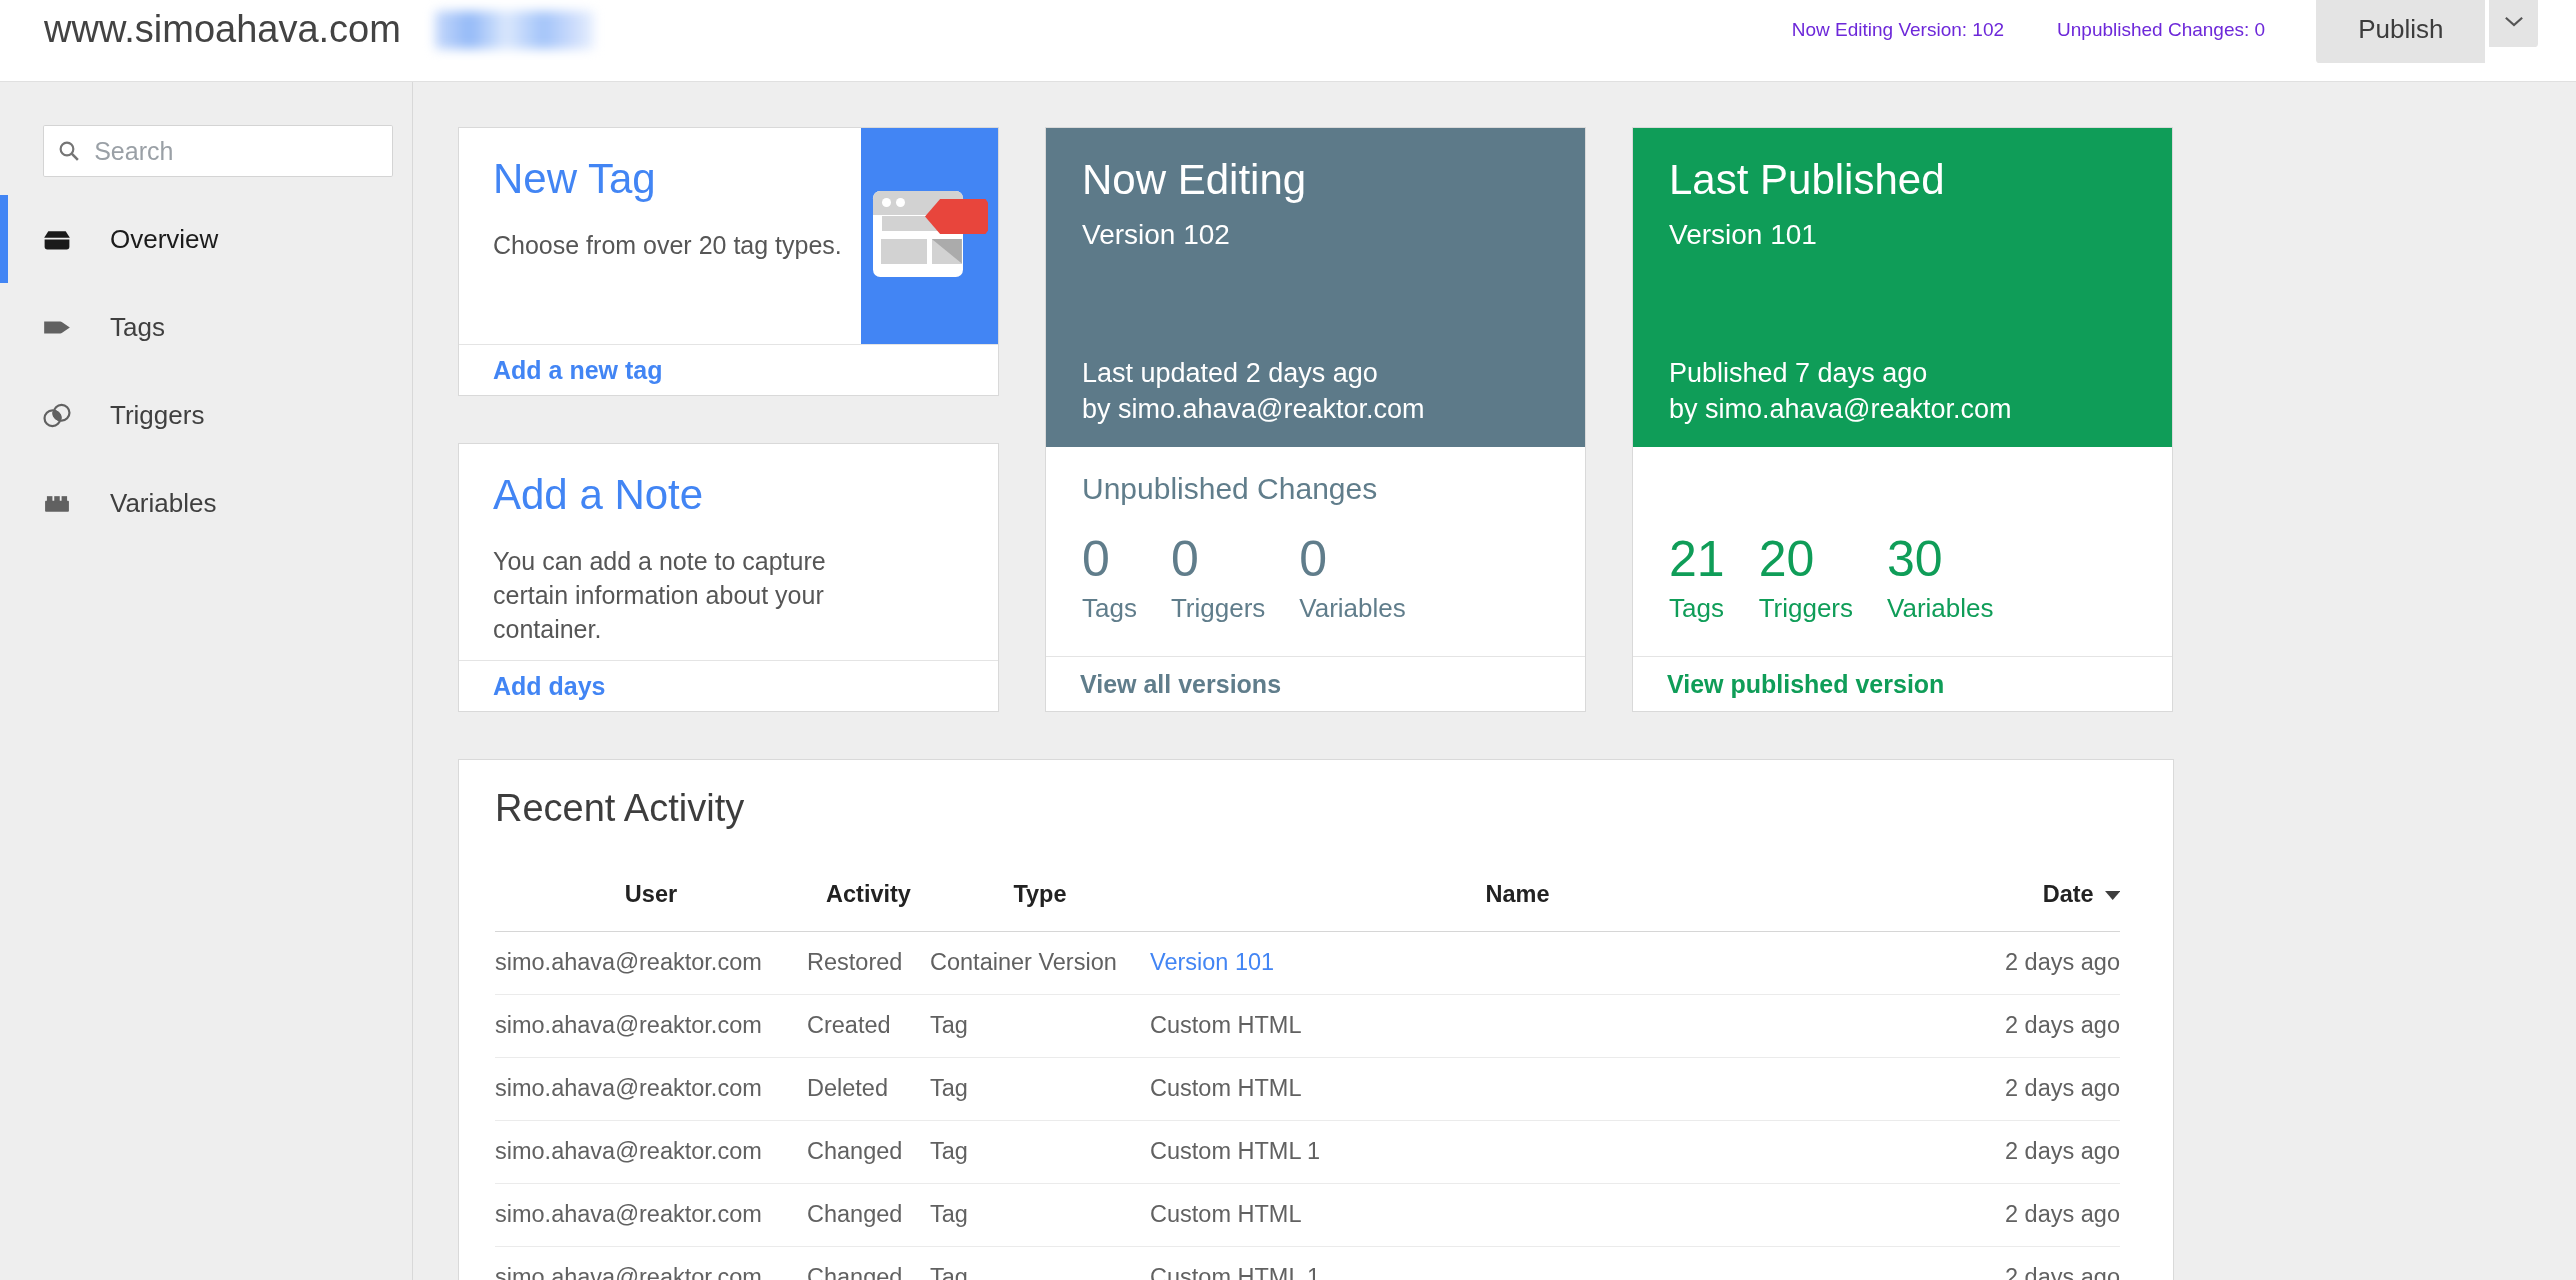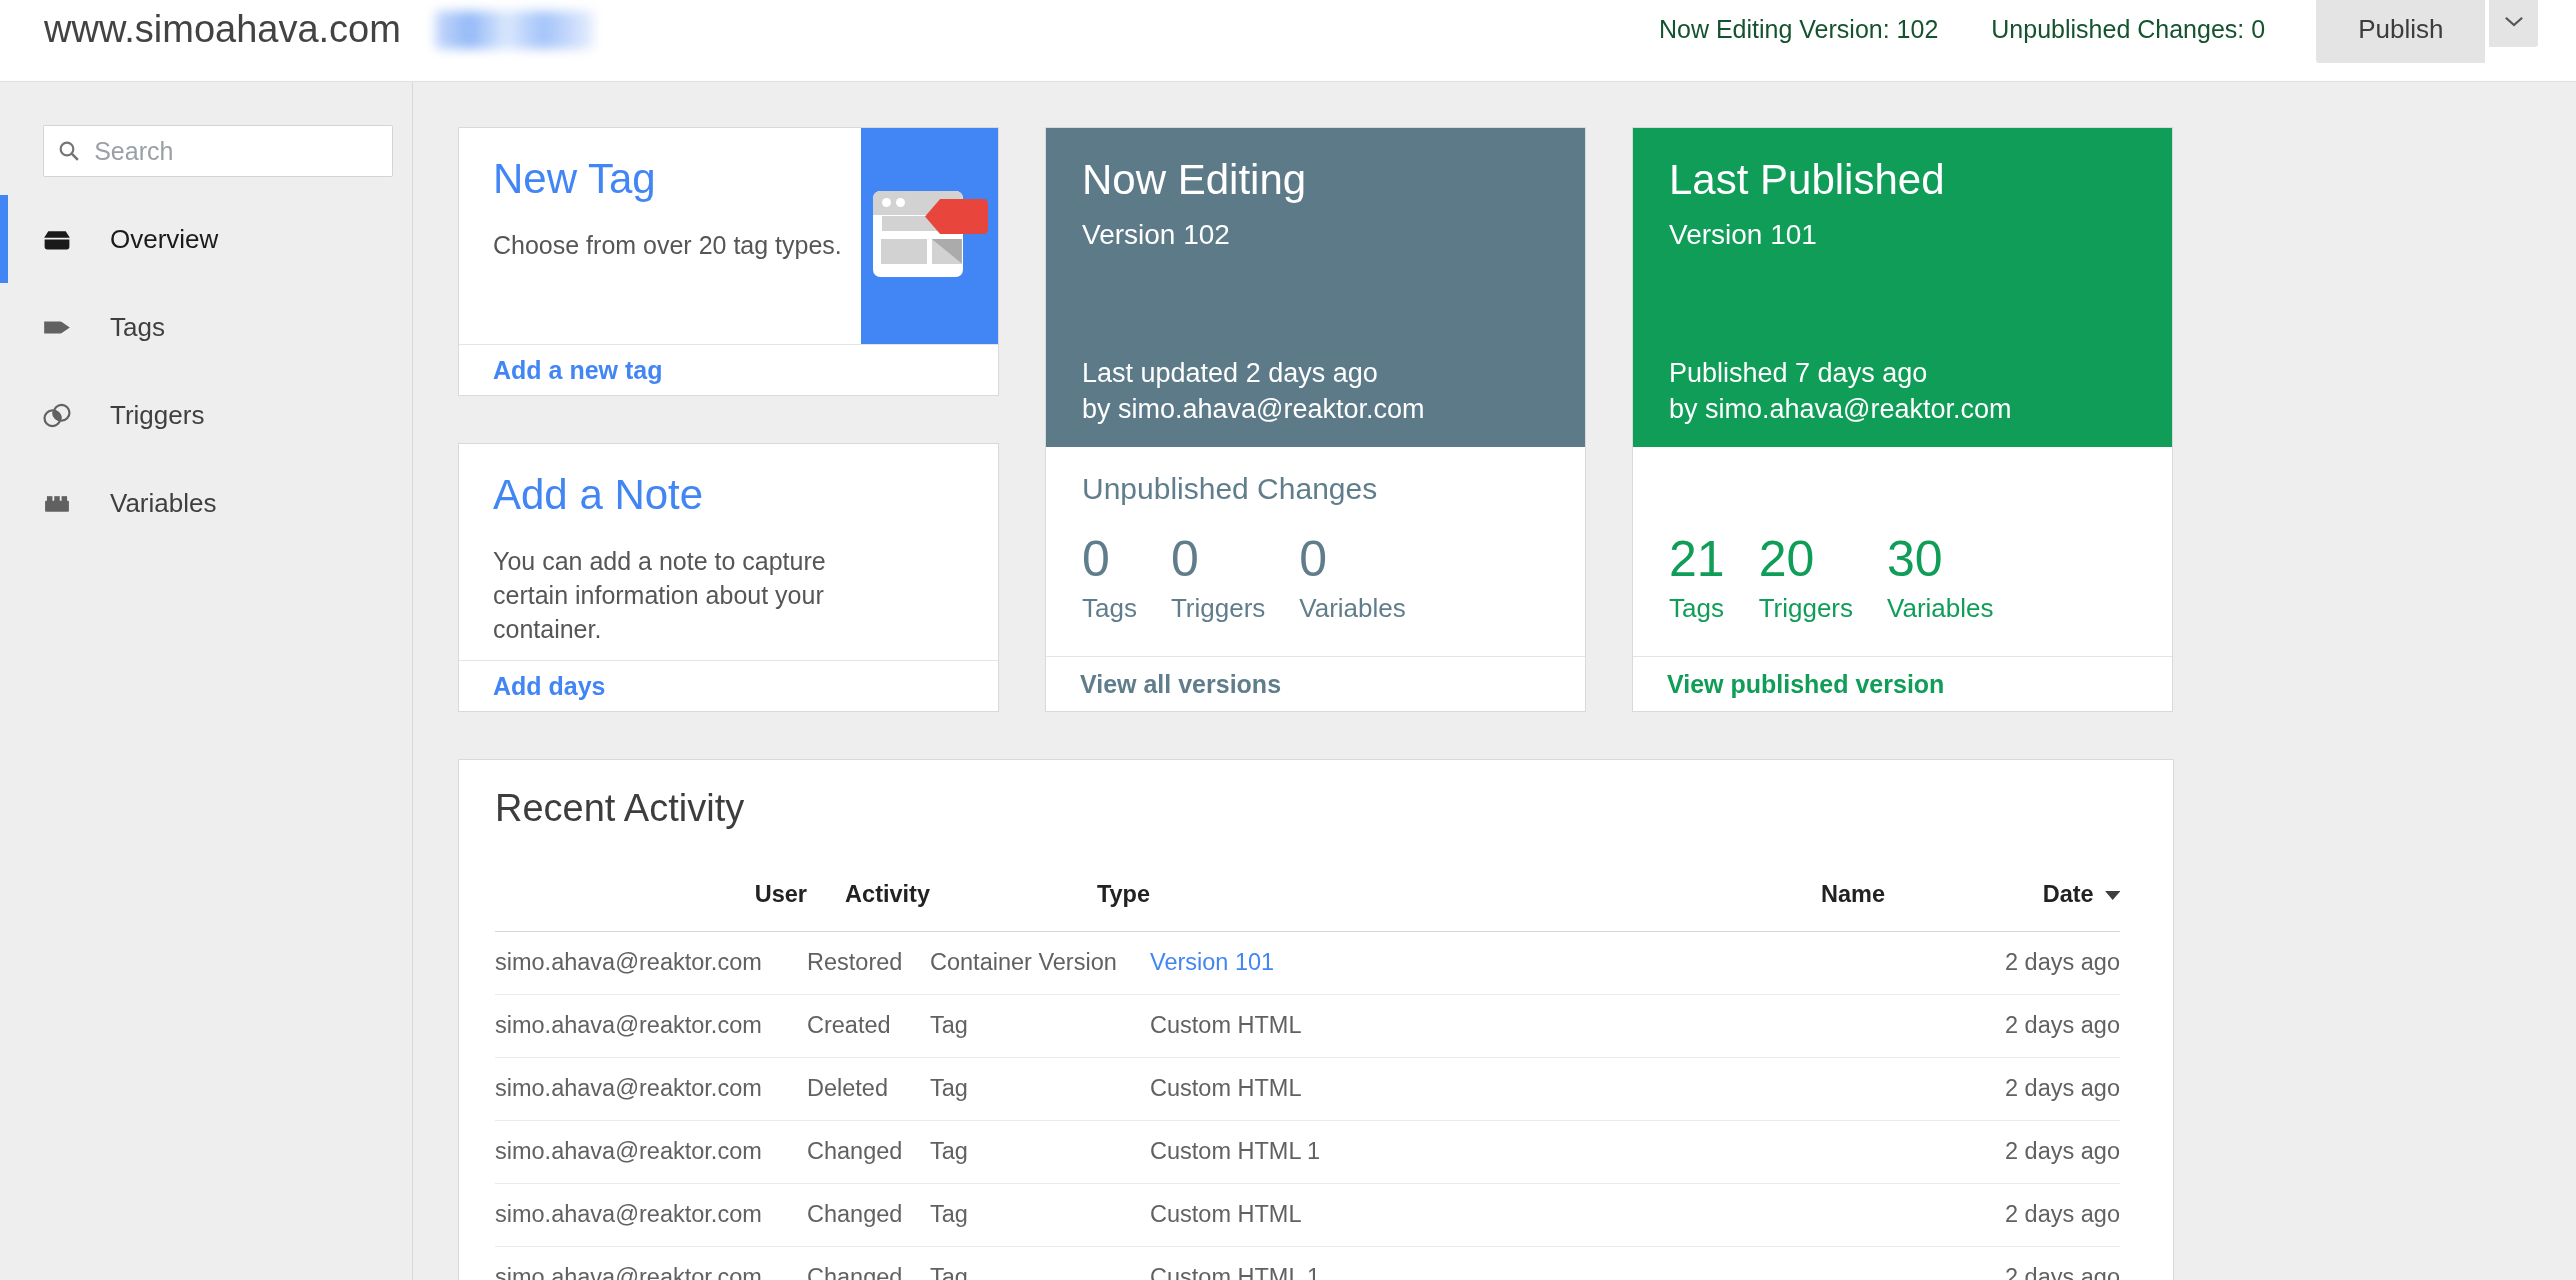--- a/index.html
+++ b/index.html
@@ -19,21 +19,21 @@
     padding:0 38px 22px 44px;
   }
   .topbar-left{display:flex;align-items:center;}
   .container-title{margin:0;font-size:38px;font-weight:400;color:#434343;letter-spacing:0;}
   .blur-badge{
     width:159px;height:38px;margin-left:34px;border-radius:3.6px;
     background:linear-gradient(90deg,#c6d9fb 0%,#93b9f7 22%,#dbe8fd 45%,#a3c4f9 68%,#cdddfc 88%,#e8f0fe 100%);
     filter:blur(5.4px);
   }
   .topbar-right{display:flex;align-items:center;}
-  .topbar-label{font-size:25px;color:#14532d;white-space:nowrap;}
+  .topbar-label{font-size:19px;color:#6d28d9;white-space:nowrap;}
   .topbar-label + .topbar-label{margin-left:53px;}
   .publish-group{display:flex;margin-left:51px;}
   .publish-main{
     background:#e4e4e4;border-radius:3.6px 0 0 3.6px;
     height:51px;display:flex;align-items:center;justify-content:center;
     padding:8px 42px;font-size:26px;color:#3c3c3c;cursor:default;
   }
   .publish-chev{
     background:#e4e4e4;border-radius:0 3.6px 3.6px 0;margin-left:3.6px;
     width:49px;height:51px;display:flex;align-items:center;justify-content:center;
@@ -110,21 +110,21 @@
   .stat-label{font-size:26px;margin-top:7.2px;}
   .slate-text{color:#607d8b;}
   .green-text{color:#0f9d58;}
   .tall-card .card-footer{flex:0 0 54px;}
 
   
   .activity-card{margin-top:47px;width:1716px;height:580px;padding:0 53px 0 36px;}
   .activity-title{margin:0;padding-top:27px;font-size:38px;font-weight:400;color:#3d3d3d;}
   .activity-table{margin-top:38px;width:100%;border-collapse:collapse;table-layout:fixed;}
   .activity-table th{
-    font-size:23.5px;font-weight:700;color:#222;text-align:right;
+    font-size:23.5px;font-weight:700;color:#222;text-align:center;
     padding:12.7px 0 23.5px 0;border-bottom:0.9px solid #d6d6d6;
   }
   .activity-table td{
     font-size:23.5px;color:#616161;text-align:left;
     padding:17px 0 18px 0;border-bottom:0.9px solid #ebebeb;
     white-space:nowrap;overflow:hidden;
   }
   .col-user{width:312px;} .col-activity{width:123px;} .col-type{width:220px;}
   .col-name{width:auto;} .col-date{width:235px;}
   th.col-date, td.date-cell{text-align:right;}

